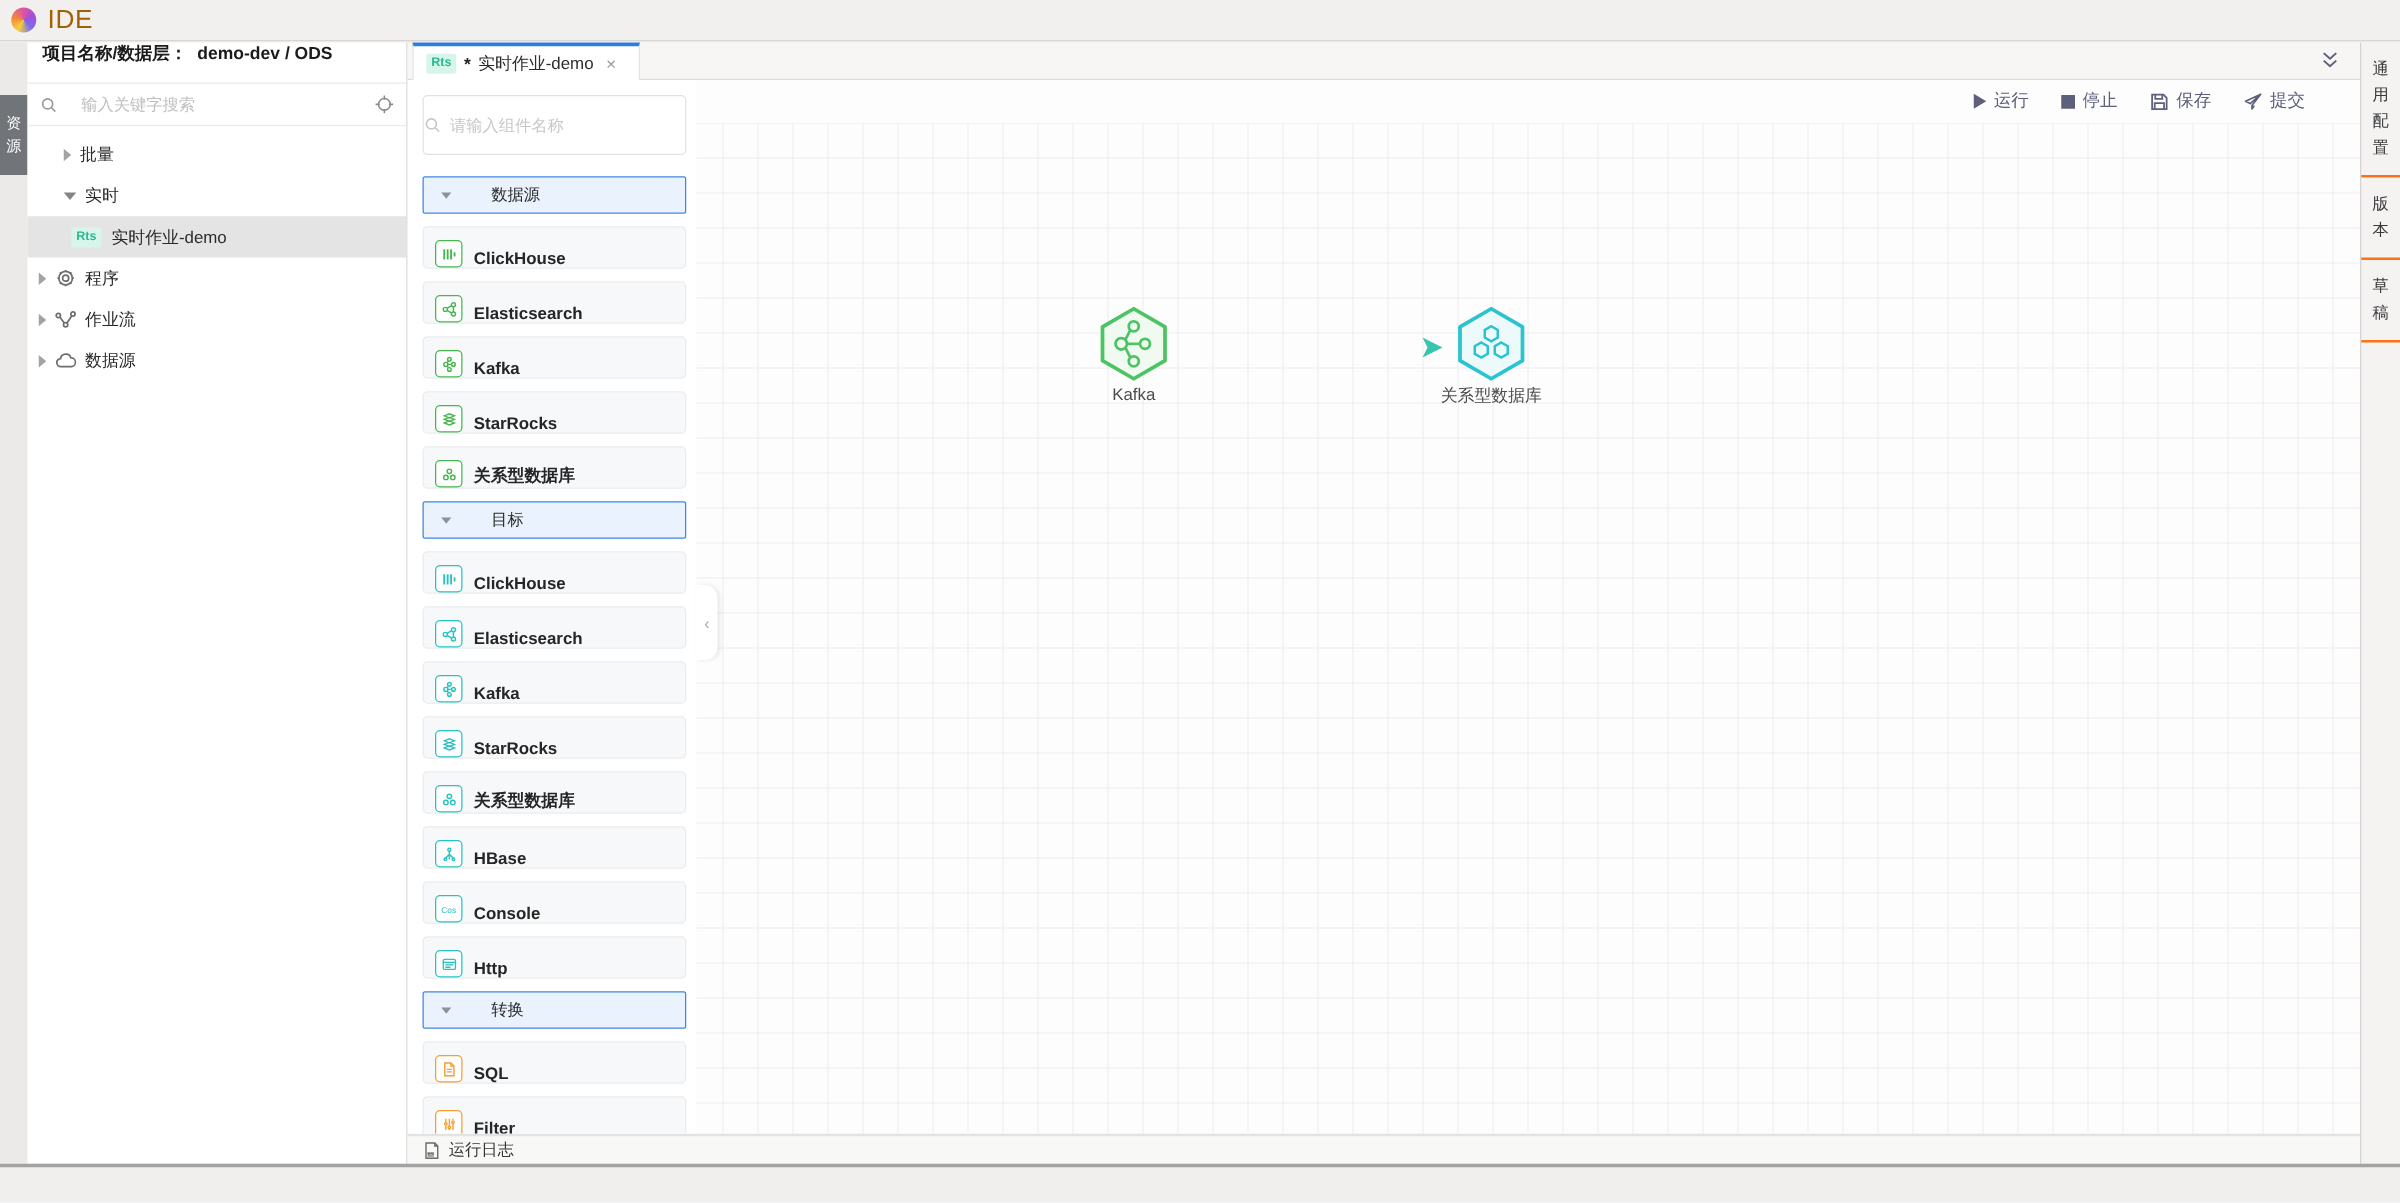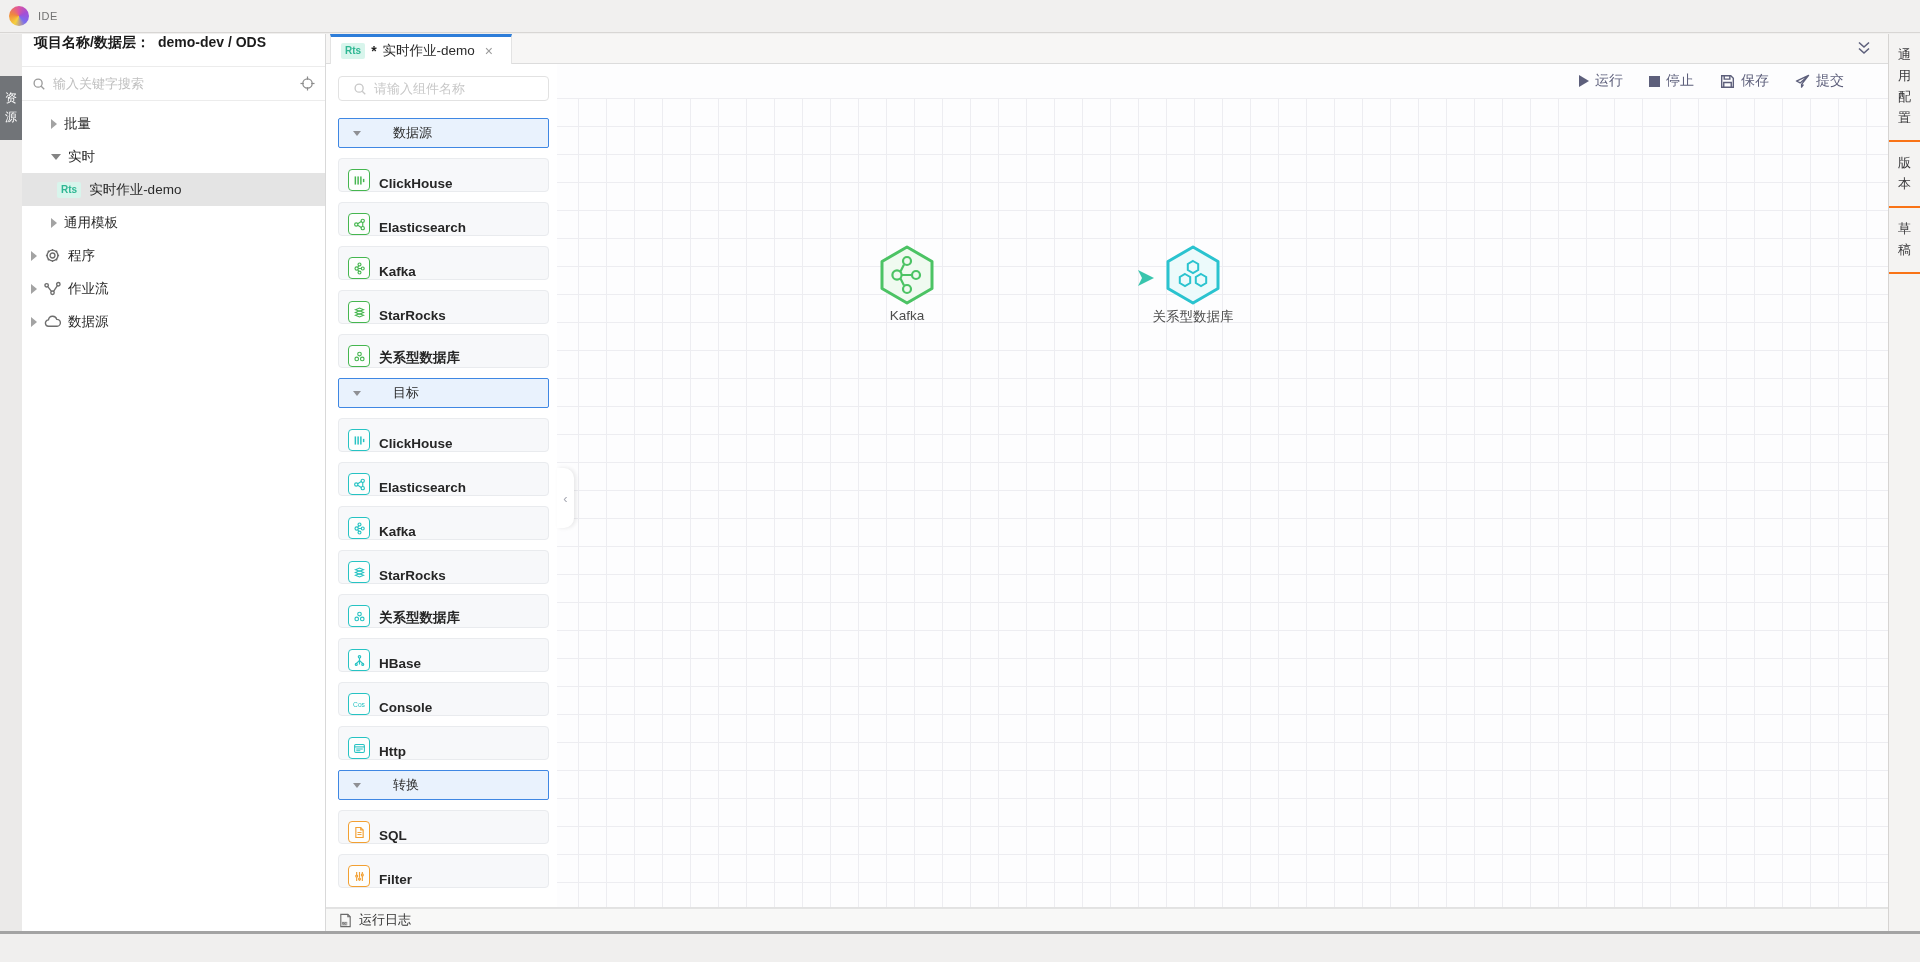--- a/index.html
+++ b/index.html
@@ -4,36 +4,36 @@
 <style>
   * { box-sizing: border-box; margin: 0; padding: 0; }
   html,body { width:1920px; height:962px; overflow:hidden; }
   body { font-family:"Liberation Sans", sans-serif; background:#f0efee; position:relative; color:#262626; }
 
   
   #topbar { position:absolute; left:0; top:0; width:1920px; height:33px; background:#f1f0ef;
             border-bottom:1px solid #d8d6d4; display:flex; align-items:center; padding-left:9px; z-index:10; }
   .logo { width:20px; height:20px; border-radius:50%;
           background:conic-gradient(from 210deg, #f6d03c, #f0883c, #e0559e, #a34fd6, #7b6df0, #f6d03c); }
-  .app-title { margin-left:9px; font-size:11px; color:#737373; letter-spacing:.5px; }
+  .app-title { margin-left:9px; font-size:21px; color:#a16207; letter-spacing:.5px; }
 
   
   #left-rail { position:absolute; left:0; top:34px; width:22px; height:897px; background:#ebeae9; z-index:5; }
   .rail-tab { width:22px; padding:13px 0; background:#717478; color:#fff; cursor:pointer;margin-top:42px; }
   .vtext { display:block; width:14px; margin:0 auto; word-break:break-all; line-height:19px;
            font-size:12px; text-align:center; }
 
   
   #explorer { position:absolute; left:22px; top:34px; width:304px; height:897px; background:#fff;
               border-right:1px solid #d9d9d9; z-index:5; }
   .exp-header { height:33px; border-bottom:1px solid #ececec; display:flex; align-items:flex-start;
                 padding:0 12px; font-size:14px; font-weight:bold; color:#1b1b1b; }
   .exp-header .val { margin-left:8px; }
   .exp-search { height:34px; border-bottom:1px solid #ececec; display:flex; align-items:center;
-                padding:0 10px; gap:7px; color:#9a9a9a; }
+                padding:0 10px; gap:19px; color:#9a9a9a; }
   .exp-search input { flex:1; border:none; outline:none; font-size:13px; color:#333;
                       font-family:"Liberation Sans",sans-serif; background:transparent; }
   .exp-search input::placeholder { color:#bfbfbf; }
   #tree { padding-top:6px; }
   .tree-row { height:33px; display:flex; align-items:center; font-size:13.5px; color:#2a2a2a; cursor:pointer; }
   .tree-row.lvl0 { padding-left:9px; }
   .tree-row.lvl1 { padding-left:29px; }
   .tree-row.lvl2 { padding-left:35px; }
   .tree-row.selected { background:#e4e4e4; }
   .caret { width:0; height:0; border-style:solid; display:inline-block; flex:none; margin-right:7px; }
@@ -70,22 +70,22 @@
   .stop-ico { width:11px; height:11px; background:#5d5f7b; }
 
   #edge-layer { position:absolute; left:0; top:0; width:1562px; height:844px; z-index:1; pointer-events:none; }
 
   .node { position:absolute; width:134px; text-align:center; z-index:2; cursor:pointer; }
   .node-label { margin-top:2px; font-size:13.5px; color:#4d4d4d; }
 
   
   #palette { position:absolute; left:0; top:0; bottom:0; width:231px; background:#fff; z-index:5;
              padding:12px 8px 0 12px; overflow:hidden; }
-  .pal-search { height:25px; border:1px solid #e2e2e2; border-radius:4px; display:flex; align-items:center;
-                gap:7px; padding:0 14px; margin-bottom:17px; color:#c8c8c8; background:#fff; }
+  .pal-search { height:48px; border:1px solid #e2e2e2; border-radius:4px; display:flex; align-items:center;
+                gap:7px; padding:0 0; margin-bottom:17px; color:#c8c8c8; background:#fff; }
   .pal-search input { flex:1; border:none; outline:none; font-size:13px; color:#333; width:100%;
                       font-family:"Liberation Sans",sans-serif; }
   .pal-search input::placeholder { color:#c8c8c8; }
   .pal-section-h { height:30px; background:#e9f2fd; border:1px solid #3f87e3; border-radius:2px;
                    display:flex; align-items:center; padding-left:14px; margin-bottom:10px; cursor:pointer; }
   .pal-section-h .caret.down { border-width:5px 4.5px 0 4.5px; border-color:#8f9094 transparent transparent; }
   .pal-section-h .sec-title { margin-left:25px; font-size:13px; color:#2a2a2a; }
   .pal-item { height:34px; background:#f7f8fa; border:1px solid #e9ebee; border-radius:4px;
               display:flex; align-items:flex-end; padding:0 9px; margin-bottom:10px; cursor:grab; }
   .pal-item .ibox { width:22px; height:22px; border:1.3px solid currentColor; border-radius:4px;
@@ -159,24 +159,20 @@
       <span class="tlabel">批量</span>
     </div>
     <div class="tree-row lvl1">
       <span class="caret down"></span>
       <span class="tlabel">实时</span>
     </div>
     <div class="tree-row lvl2 selected">
       <span class="badge-rts">Rts</span>
       <span class="tlabel">实时作业-demo</span>
     </div>
-    <div class="tree-row lvl1">
-      <span class="caret right"></span>
-      <span class="tlabel">通用模板</span>
-    </div>
     <div class="tree-row lvl0">
       <span class="caret right"></span>
       <span class="ticon">
         <svg width="17" height="17" viewBox="0 0 16 16" fill="none" stroke="#6e6e6e" stroke-width="1.3">
           <circle cx="8" cy="8" r="2.3"></circle>
           <path d="M8 1.8 V3.4 M8 12.6 V14.2 M1.8 8 H3.4 M12.6 8 H14.2 M3.6 3.6 L4.8 4.8 M11.2 11.2 L12.4 12.4 M12.4 3.6 L11.2 4.8 M4.8 11.2 L3.6 12.4"></path>
           <circle cx="8" cy="8" r="5.1"></circle>
         </svg>
       </span>
       <span class="tlabel">程序</span>

